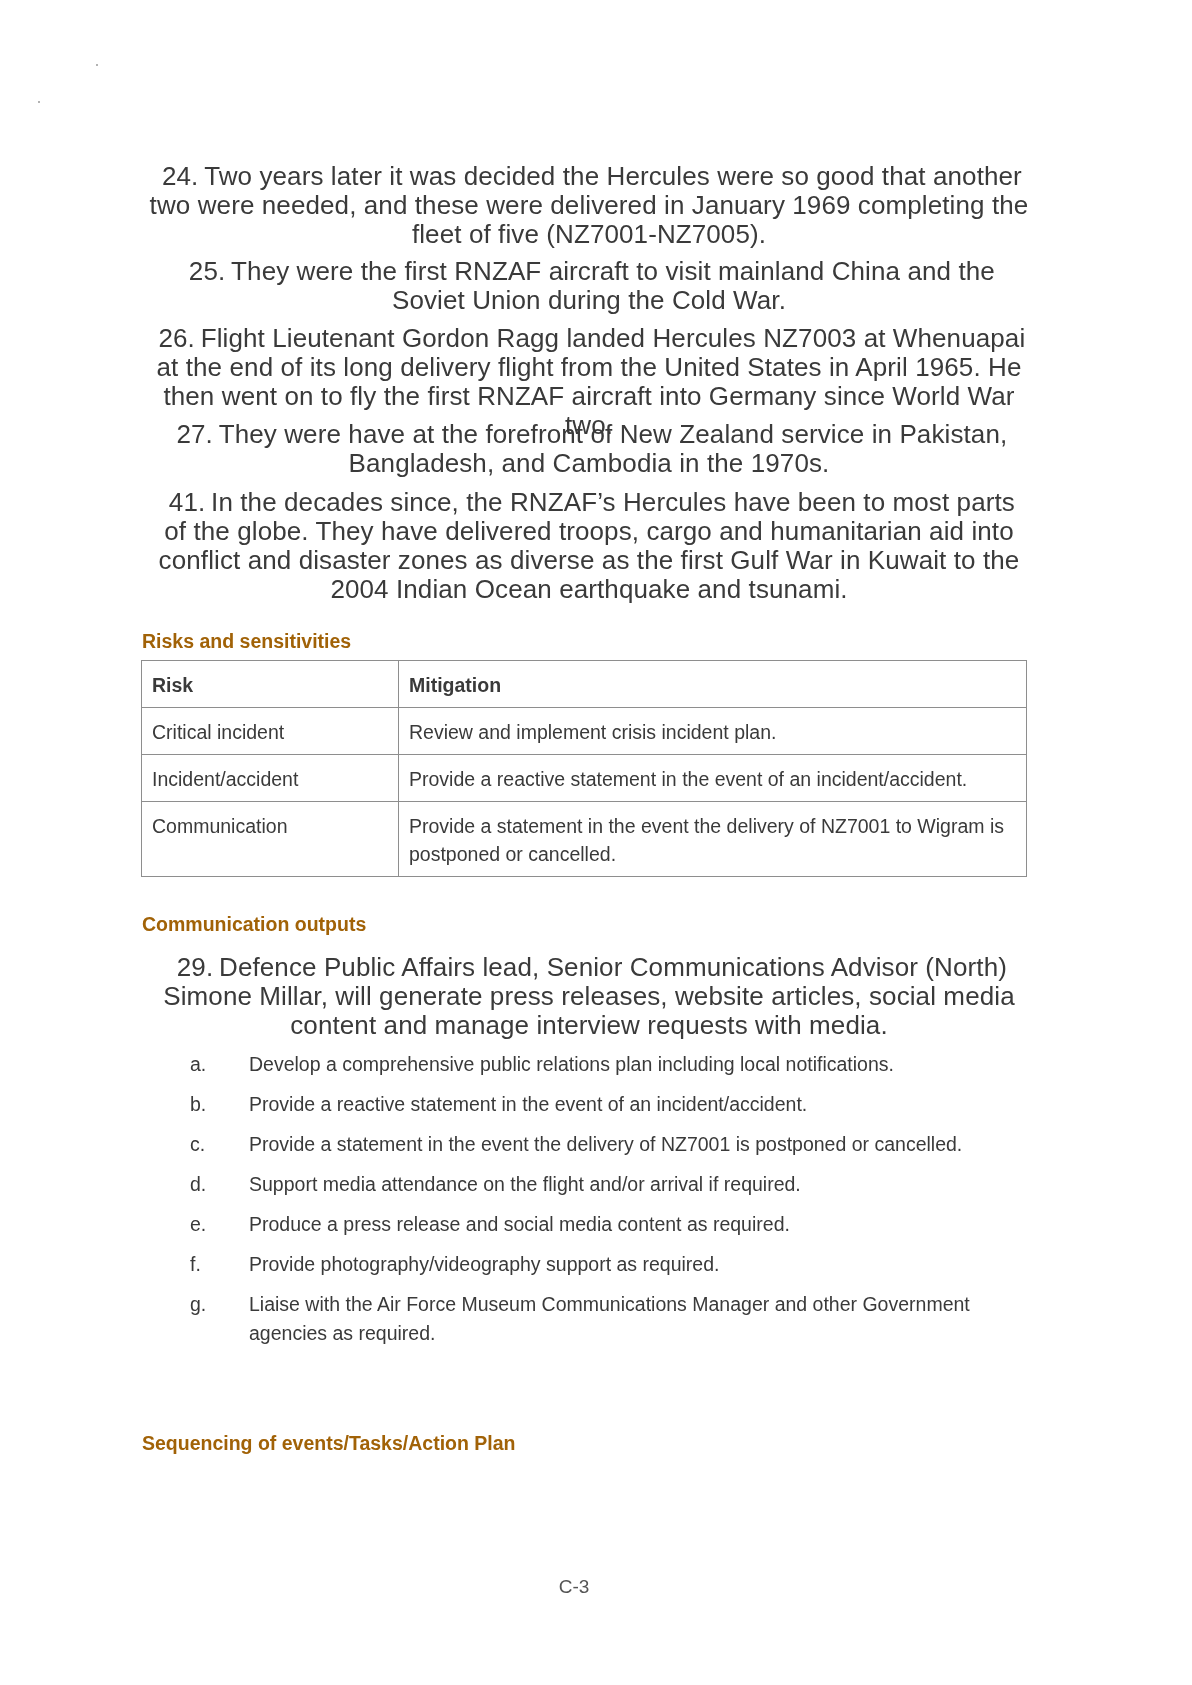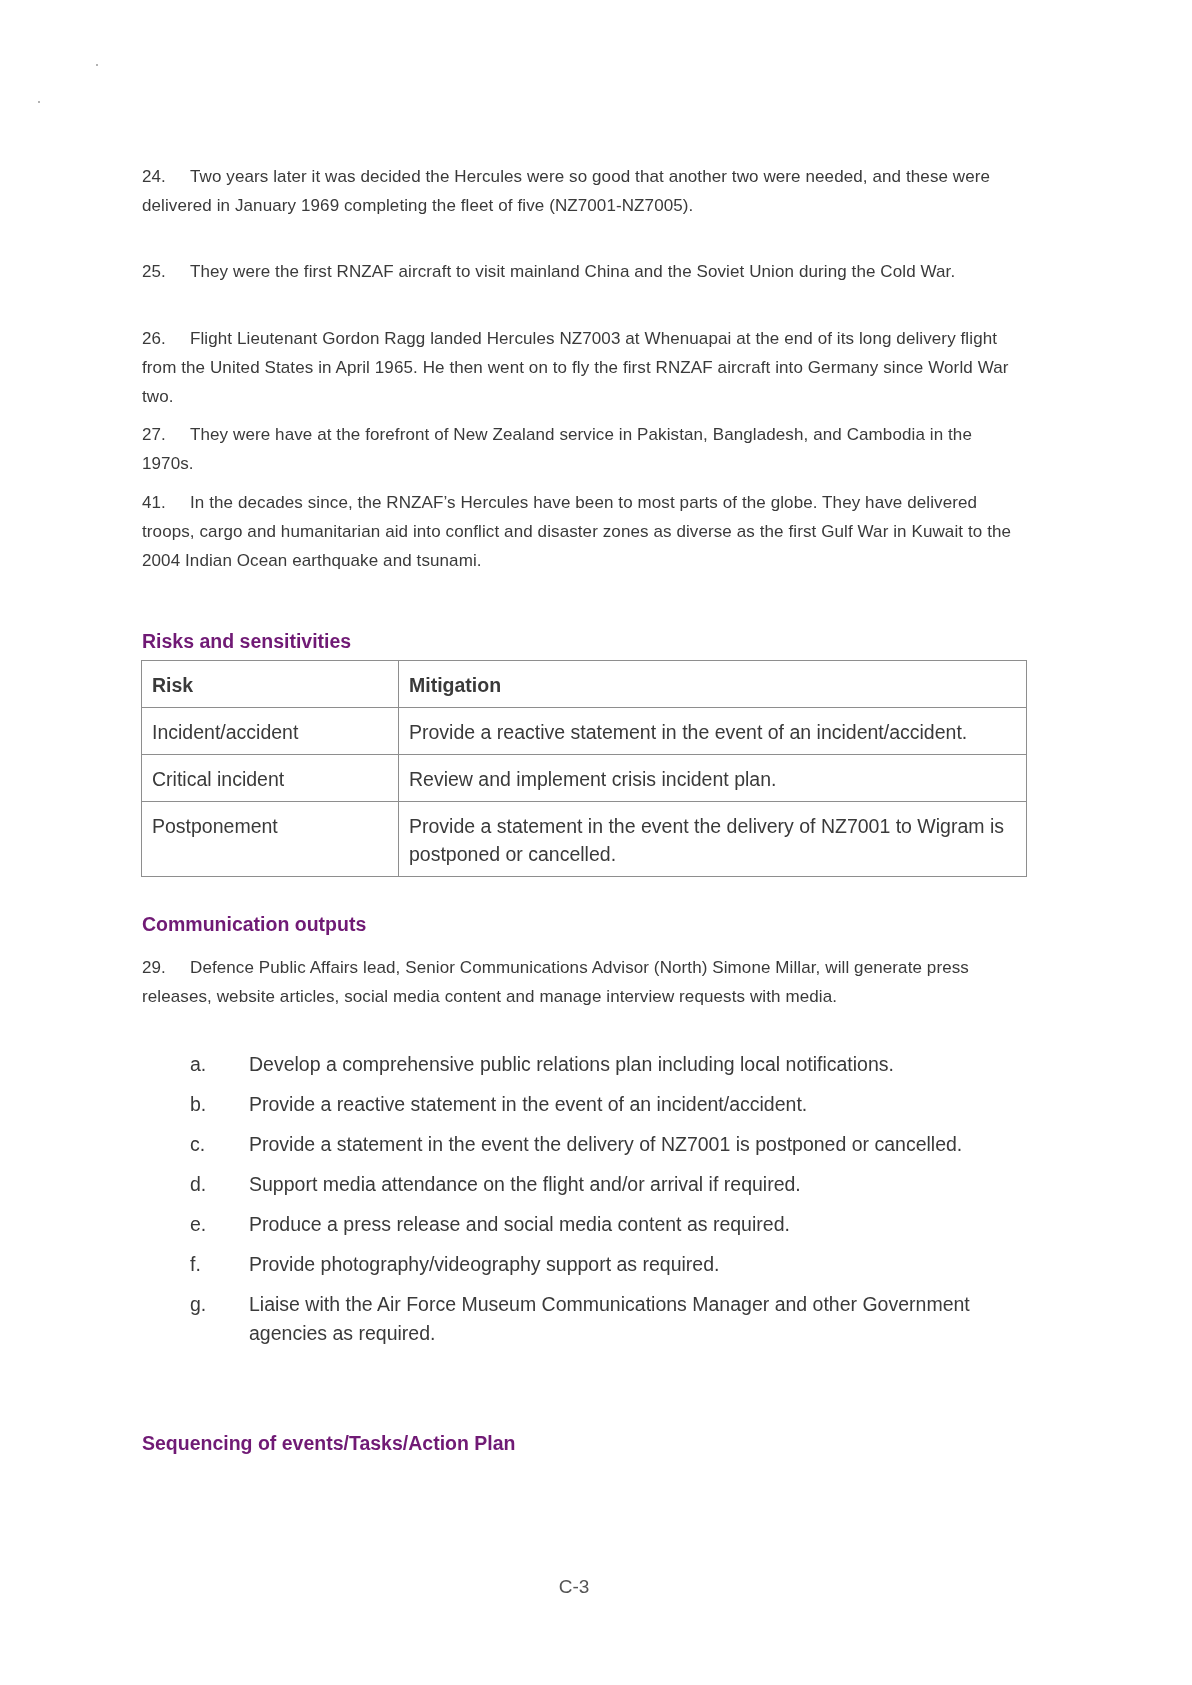--- a/index.html
+++ b/index.html
@@ -22,36 +22,37 @@
       height: 1685px;
     }
     .speck {
       position: absolute;
       width: 2px; height: 2px;
       background: #9a9a9a;
       border-radius: 1px;
     }
     .para {
       position: absolute;
-      left: 142px;
+      left: 149px;
       width: 880px;
-      font-size: 17px;
+      font-size: 26px;
       line-height: 29px;
       letter-spacing: 0.1px;
+      text-align: center;
     }
     .para .num {
       display: inline-block;
       width: 48px;
     }
     .heading {
       position: absolute;
       left: 142px;
       font-size: 19.5px;
       font-weight: bold;
-      color: #701a75;
+      color: #a16207;
     }
     table.risk {
       position: absolute;
       left: 141px;
       top: 660px;
       width: 886px;
       border-collapse: collapse;
       font-size: 19.5px;
       color: #3a3a3a;
       border-radius: 8px;
@@ -128,29 +129,29 @@
 
   <table class="risk">
     <thead>
       <tr>
         <th class="col-risk">Risk</th>
         <th>Mitigation</th>
       </tr>
     </thead>
     <tbody>
       <tr>
+        <td class="col-risk">Critical incident</td>
+        <td>Review and implement crisis incident plan.</td>
+      </tr>
+      <tr>
         <td class="col-risk">Incident/accident</td>
         <td>Provide a reactive statement in the event of an incident/accident.</td>
       </tr>
       <tr>
-        <td class="col-risk">Critical incident</td>
-        <td>Review and implement crisis incident plan.</td>
-      </tr>
-      <tr>
-        <td class="col-risk">Postponement</td>
+        <td class="col-risk">Communication</td>
         <td>Provide a statement in the event the delivery of NZ7001 to Wigram is postponed or cancelled.</td>
       </tr>
     </tbody>
   </table>
 
   <div class="heading" style="top:913px;">Communication outputs</div>
 
   <div class="para" style="top:953px;">
     <span class="num">29.</span><span>Defence Public Affairs lead, Senior Communications Advisor (North) Simone Millar, will generate press releases, website articles, social media content and manage interview requests with media.</span>
   </div>

